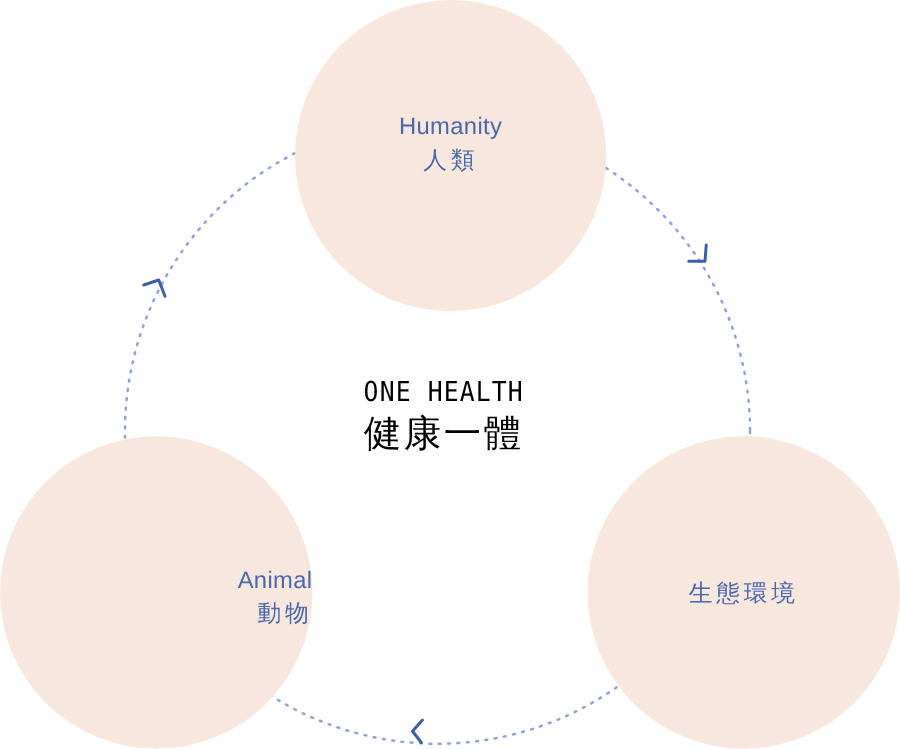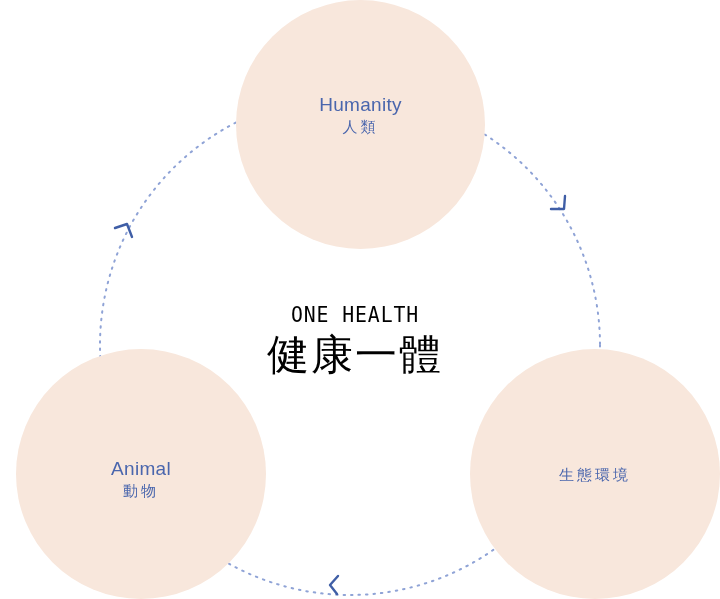--- a/index.html
+++ b/index.html
@@ -1,23 +1,23 @@
 <!DOCTYPE html>
 <html><head>
 <meta charset="utf-8">
 <style>
   html, body { margin:0; padding:0; background:#ffffff; }
   body { width:720px; height:599px; position:relative; overflow:hidden; font-family:"Liberation Sans", "DejaVu Sans", sans-serif; }
   svg.ring { position:absolute; left:0; top:0; }
   .node { position:absolute; border-radius:50%; background:#f8e7dc; display:flex; flex-direction:column; align-items:center; justify-content:center; color:#4a66ad; }
   .node .en { font-size:19px; letter-spacing:0.3px; }
-  .node .zh { font-size:15px; margin-top:2px; letter-spacing:3px; font-family:Liberation Mono, monospace; }
+  .node .zh { font-size:19px; margin-top:2px; letter-spacing:3px; font-family:Liberation Mono, monospace; }
   .center { position:absolute; left:250px; top:302px; width:210px; text-align:center; color:#000000; }
   .center .en { font-family:"DejaVu Sans Mono", monospace; font-size:22px; letter-spacing:1px; transform:scaleX(0.9); }
-  .center .zh { font-family:"DejaVu Sans", sans-serif; font-size:42px; letter-spacing:2px; margin-top:0px; }
+  .center .zh { font-family:"DejaVu Sans", sans-serif; font-size:30px; letter-spacing:2px; margin-top:0px; }
 </style>
 </head>
 <body>
 
 <svg class="ring" width="720" height="599">
   <circle cx="350" cy="345" r="250" fill="none" stroke="#8fa3d6" stroke-width="2" stroke-dasharray="1.5 6" stroke-linecap="round"></circle>
   <g>
     <polyline points="551,209 564,209 565,196" fill="none" stroke="#3f5ea6" stroke-width="2.4" stroke-linecap="round" stroke-linejoin="round"></polyline>
   </g>
   <g>
@@ -26,21 +26,21 @@
   <g>
     <polyline points="338,576 330,585 337,594" fill="none" stroke="#3f5ea6" stroke-width="2.4" stroke-linecap="round" stroke-linejoin="round"></polyline>
   </g>
 </svg>
 
 <div class="node" style="left:236px; top:0px; width:249px; height:249px;">
   <div class="en" style="margin-top:-18px;">Humanity</div>
   <div class="zh">人類</div>
 </div>
 
-<div class="node" style="left:16px; top:349px; width:250px; height:250px;">
+<div class="node" style="left:0px; top:349px; width:250px; height:250px;align-items:flex-end;">
   <div class="en" style="margin-top:10px;">Animal</div>
   <div class="zh">動物</div>
 </div>
 
 <div class="node" style="left:470px; top:349px; width:250px; height:250px;">
   <div class="zh">生態環境</div>
 </div>
 
 <div class="center">
   <div class="en">ONE HEALTH</div>

